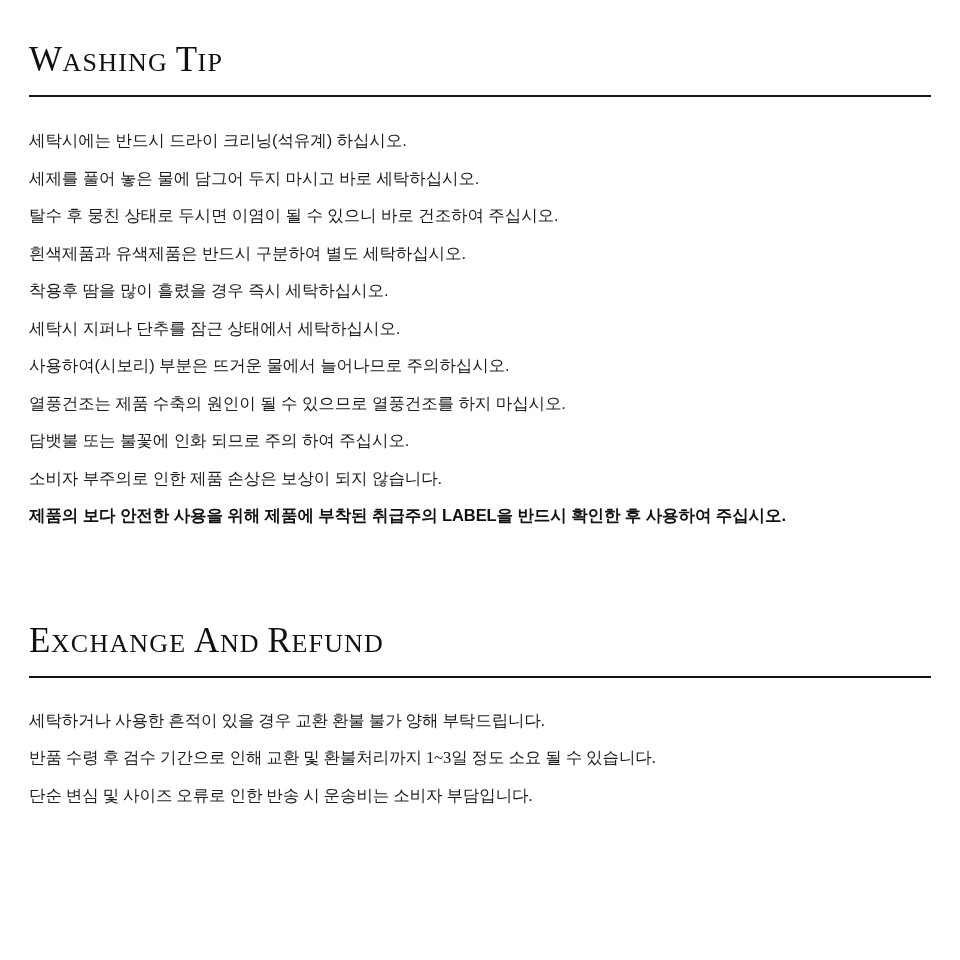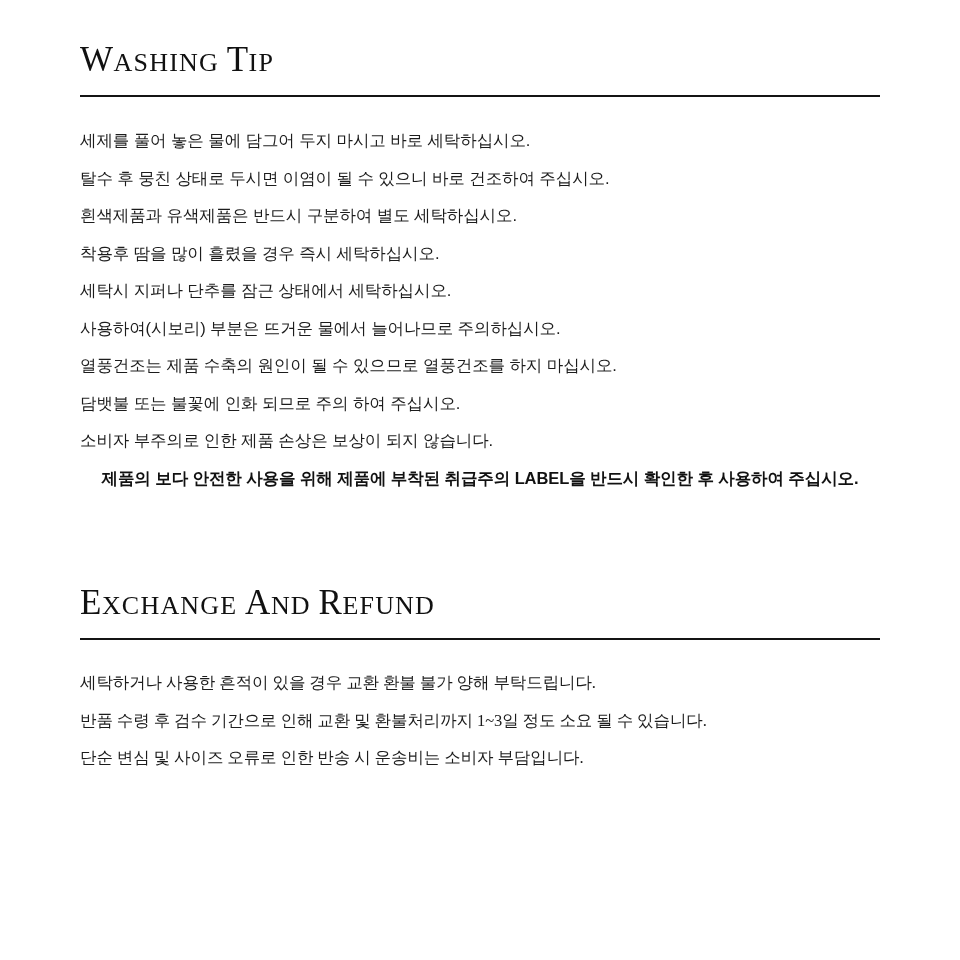--- a/index.html
+++ b/index.html
@@ -12,21 +12,21 @@
     height: 960px;
     font-family: "Liberation Sans", sans-serif;
     color: #1a1a1a;
     overflow: hidden;
   }
   .page {
     position: relative;
     width: 960px;
     height: 708px;
     box-sizing: border-box;
-    padding: 0 80px;
+    padding: 0 29px;
   }
   .section {
     position: relative;
   }
   .section-heading {
     font-family: "Liberation Serif", serif;
     font-weight: normal;
     color: #111111;
     letter-spacing: 0.5px;
     margin: 0;
@@ -57,21 +57,20 @@
     font-size: 16.5px;
     line-height: 1;
     color: #1c1c1c;
     margin: 0 0 21px 0;
     letter-spacing: -0.1px;
     white-space: nowrap;
   }
   .body-list li.strong {
     font-weight: bold;
     color: #111111;
-    text-align: center;
   }
   .sec-washing {
     padding-top: 42px;
   }
   .sec-washing .body-list {
     padding-top: 35px;
   }
   .sec-exchange {
     padding-top: 78px;
   }
@@ -84,20 +83,21 @@
 <body>
 
 <div class="page">
 
   <section class="section sec-washing">
     <h2 class="section-heading">
       <span class="lead">W</span><span class="rest">ASHING</span><span class="rest">&nbsp;</span><span class="lead">T</span><span class="rest">IP</span>
     </h2>
     <hr class="rule">
     <ul class="body-list">
+      <li>세탁시에는 반드시 드라이 크리닝(석유계) 하십시오.</li>
       <li>세제를 풀어 놓은 물에 담그어 두지 마시고 바로 세탁하십시오.</li>
       <li>탈수 후 뭉친 상태로 두시면 이염이 될 수 있으니 바로 건조하여 주십시오.</li>
       <li>흰색제품과 유색제품은 반드시 구분하여 별도 세탁하십시오.</li>
       <li>착용후 땀을 많이 흘렸을 경우 즉시 세탁하십시오.</li>
       <li>세탁시 지퍼나 단추를 잠근 상태에서 세탁하십시오.</li>
       <li>사용하여(시보리) 부분은 뜨거운 물에서 늘어나므로 주의하십시오.</li>
       <li>열풍건조는 제품 수축의 원인이 될 수 있으므로 열풍건조를 하지 마십시오.</li>
       <li>담뱃불 또는 불꽃에 인화 되므로 주의 하여 주십시오.</li>
       <li>소비자 부주의로 인한 제품 손상은 보상이 되지 않습니다.</li>
       <li class="strong">제품의 보다 안전한 사용을 위해 제품에 부착된 취급주의 LABEL을 반드시 확인한 후 사용하여 주십시오.</li>

